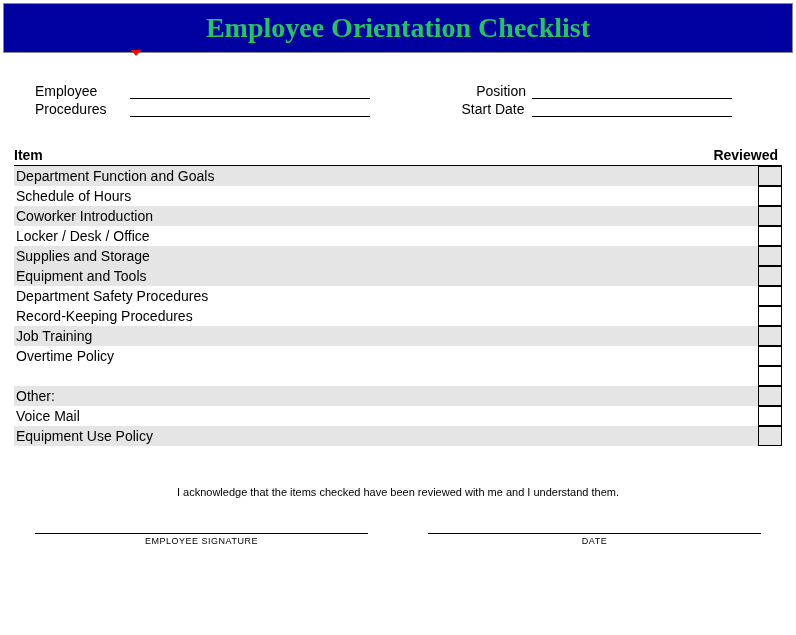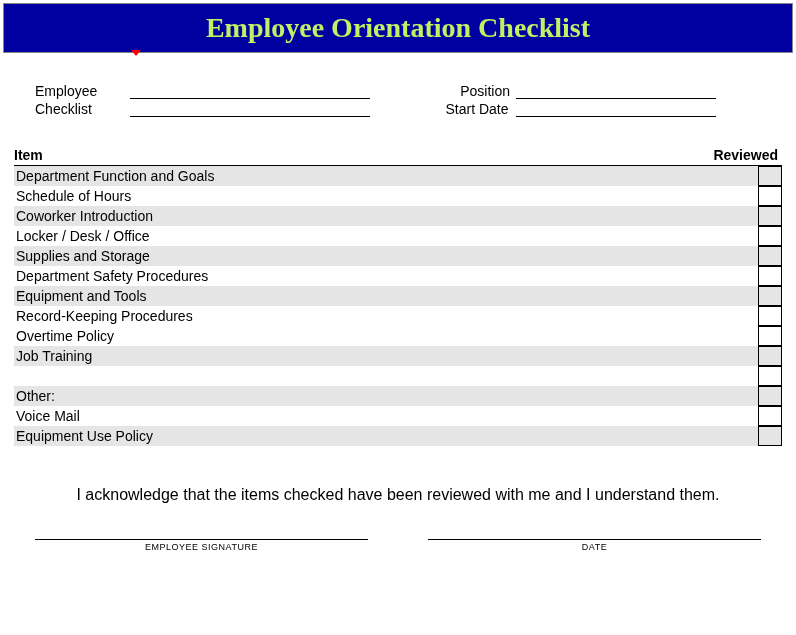--- a/index.html
+++ b/index.html
@@ -1,32 +1,32 @@
 <!DOCTYPE html>
 <html><head>
 <meta charset="utf-8">
 <style>
 * { margin: 0; padding: 0; box-sizing: border-box; }
 body { font-family: Arial, sans-serif; background: #fff; width: 796px; height: 635px; position: relative; }
-.header { background: #0000a0; color: #bef264; font-family: 'Times New Roman', serif; font-weight: bold; font-size: 28px; text-align: center; padding: 8px 0; margin: 3px; border: 1px solid #888; }
+.header { background: #0000a0; color: #22c55e; font-family: 'Times New Roman', serif; font-weight: bold; font-size: 28px; text-align: center; padding: 8px 0; margin: 3px; border: 1px solid #888; }
 .comment-mark { position: absolute; top: 50px; left: 131px; width: 0; height: 0; border-left: 5px solid transparent; border-right: 5px solid transparent; border-bottom: 6px solid red; transform: rotate(180deg); }
 .info-section { margin: 30px 35px 10px 35px; font-size: 14px; }
-.info-row { display: flex; gap: 4px; margin-bottom: 2px; }
+.info-row { display: flex; gap: 20px; margin-bottom: 2px; }
 .info-group { display: flex; align-items: flex-end; }
 .info-label { width: 95px; }
 .info-line { border-bottom: 1px solid #000; display: inline-block; }
 .table-section { margin: 30px 14px 17px 14px; font-size: 14px; }
 .table-header { display: flex; border-bottom: 1px solid #000; font-weight: bold; padding-bottom: 2px; }
 .col-item { flex: 1; }
 .col-rev { width: 72px; text-align: right; padding-right: 4px; }
 .row { display: flex; align-items: stretch; height: 20px; }
 .row-text { flex: 1; padding-left: 2px; line-height: 20px; }
 .row-box { width: 24px; border: 1px solid #000; margin-left: 2px; }
 .shaded { background: #e5e5e5; }
-.ack { text-align: center; font-size: 16px; margin-top: 40px; }
+.ack { text-align: center; font-size: 11px; margin-top: 40px; }
 .sig-section { display: flex; gap: 60px; margin: 35px 35px 0 35px; }
 .sig-group { flex: 1; text-align: center; }
 .sig-line { border-bottom: 1px solid #000; height: 1px; margin-bottom: 2px; }
 .sig-label { font-size: 9px; letter-spacing: 0.5px; }
 </style>
 </head>
 <body>
 
 <div class="header">Employee Orientation Checklist</div>
 
@@ -38,21 +38,21 @@
       <span class="info-label">Employee</span>
       <span class="info-line" style="width:240px"></span>
     </div>
     <div class="info-group" style="margin-left:70px">
       <span class="info-label" style="width:72px;text-align:right;padding-right:6px">Position</span>
       <span class="info-line" style="width:200px"></span>
     </div>
   </div>
   <div class="info-row">
     <div class="info-group">
-      <span class="info-label">Checklist</span>
+      <span class="info-label">Procedures</span>
       <span class="info-line" style="width:240px"></span>
     </div>
     <div class="info-group" style="margin-left:70px">
       <span class="info-label" style="width:72px;text-align:center;padding-right:6px">Start Date</span>
       <span class="info-line" style="width:200px"></span>
     </div>
   </div>
 </div>
 
 <div class="table-section">
@@ -74,38 +74,38 @@
         <div class="row-box"></div>
       </div>
       <div class="row">
         <div class="row-text">Locker / Desk / Office</div>
         <div class="row-box"></div>
       </div>
       <div class="row shaded">
         <div class="row-text">Supplies and Storage</div>
         <div class="row-box"></div>
       </div>
+      <div class="row shaded">
+        <div class="row-text">Equipment and Tools</div>
+        <div class="row-box"></div>
+      </div>
       <div class="row">
         <div class="row-text">Department Safety Procedures</div>
-        <div class="row-box"></div>
-      </div>
-      <div class="row shaded">
-        <div class="row-text">Equipment and Tools</div>
         <div class="row-box"></div>
       </div>
       <div class="row">
         <div class="row-text">Record-Keeping Procedures</div>
         <div class="row-box"></div>
       </div>
+      <div class="row shaded">
+        <div class="row-text">Job Training</div>
+        <div class="row-box"></div>
+      </div>
       <div class="row">
         <div class="row-text">Overtime Policy</div>
-        <div class="row-box"></div>
-      </div>
-      <div class="row shaded">
-        <div class="row-text">Job Training</div>
         <div class="row-box"></div>
       </div>
     </div>
   <div class="row">
     <div class="row-text"></div>
     <div class="row-box"></div>
   </div>
   <div class="row shaded">
     <div class="row-text">Other:</div>
     <div class="row-box"></div>

